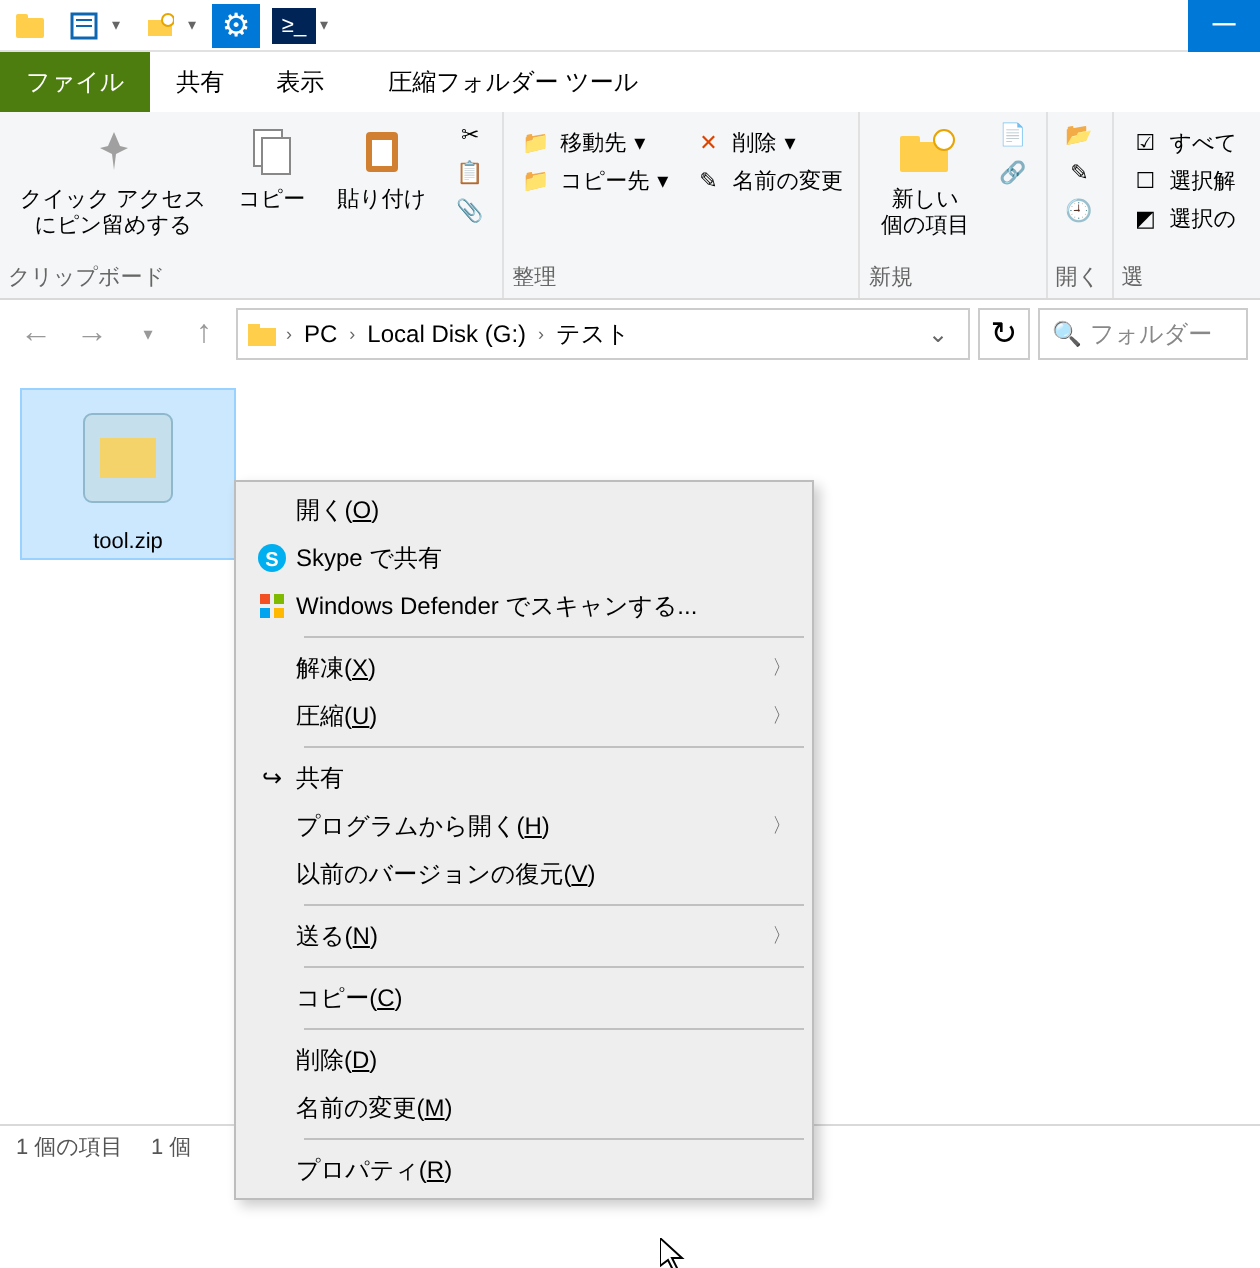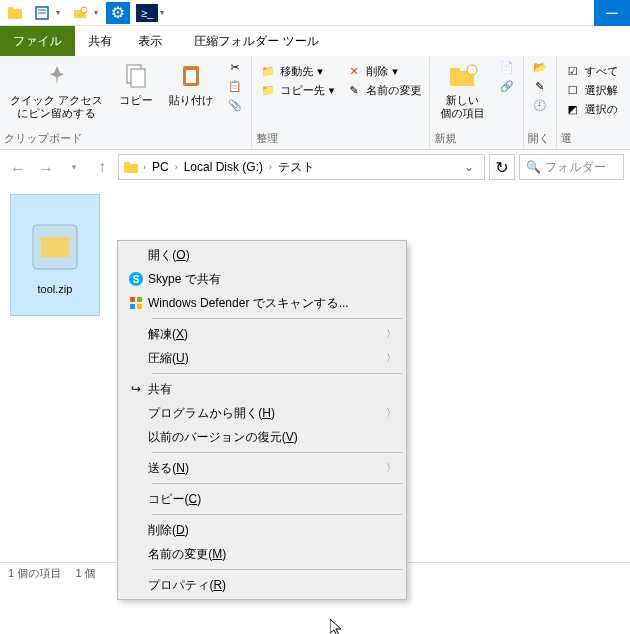--- a/index.html
+++ b/index.html
@@ -37,21 +37,21 @@
 .nav-btn { width: 24px; height: 24px; display: flex; align-items: center; justify-content: center; color: #999; cursor: pointer; }
 .addr-box { flex: 1; height: 26px; border: 1px solid #ccc; display: flex; align-items: center; padding: 0 4px; font-size: 12px; gap: 4px; }
 .addr-seg { display: flex; align-items: center; gap: 4px; cursor: pointer; padding: 0 2px; }
 .addr-chev { color: #666; font-size: 9px; }
 .addr-dd { margin-left: auto; color: #666; padding: 0 6px; }
 .refresh-btn { width: 26px; height: 26px; border: 1px solid #ccc; display: flex; align-items: center; justify-content: center; cursor: pointer; }
 .search-box { width: 105px; height: 26px; border: 1px solid #ccc; display: flex; align-items: center; padding: 0 6px; font-size: 12px; color: #888; gap: 4px; }
 
 
 .content { position: relative; padding: 10px; height: 390px; }
-.file-item { width: 90px; display: flex; flex-direction: column; align-items: center; gap: 4px; padding: 20px; background: #cce8ff; border: 1px solid #99d1ff; cursor: pointer; }
+.file-item { width: 108px; display: flex; flex-direction: column; align-items: center; gap: 4px; padding: 2px; background: #cce8ff; border: 1px solid #99d1ff; cursor: pointer; }
 .file-icon { width: 64px; height: 64px; display: flex; align-items: center; justify-content: center; }
 .file-label { font-size: 11px; text-align: center; }
 
 
 .statusbar { position: absolute; bottom: 50px; left: 0; right: 0; height: 22px; border-top: 1px solid #d9d9d9; display: flex; align-items: center; font-size: 11px; color: #555; padding: 0 8px; gap: 14px; }
 
 
 .context-menu { position: absolute; left: 117px; top: 240px; width: 290px; background: #eeeeee; border: 1px solid #bdbdbd; box-shadow: 3px 3px 6px rgba(0,0,0,0.2); font-size: 12px; padding: 2px; z-index: 100; }
 .cm-item { display: flex; align-items: center; height: 24px; padding: 0 8px 0 4px; cursor: pointer; }
 .cm-icon { width: 24px; display: flex; align-items: center; justify-content: center; }

